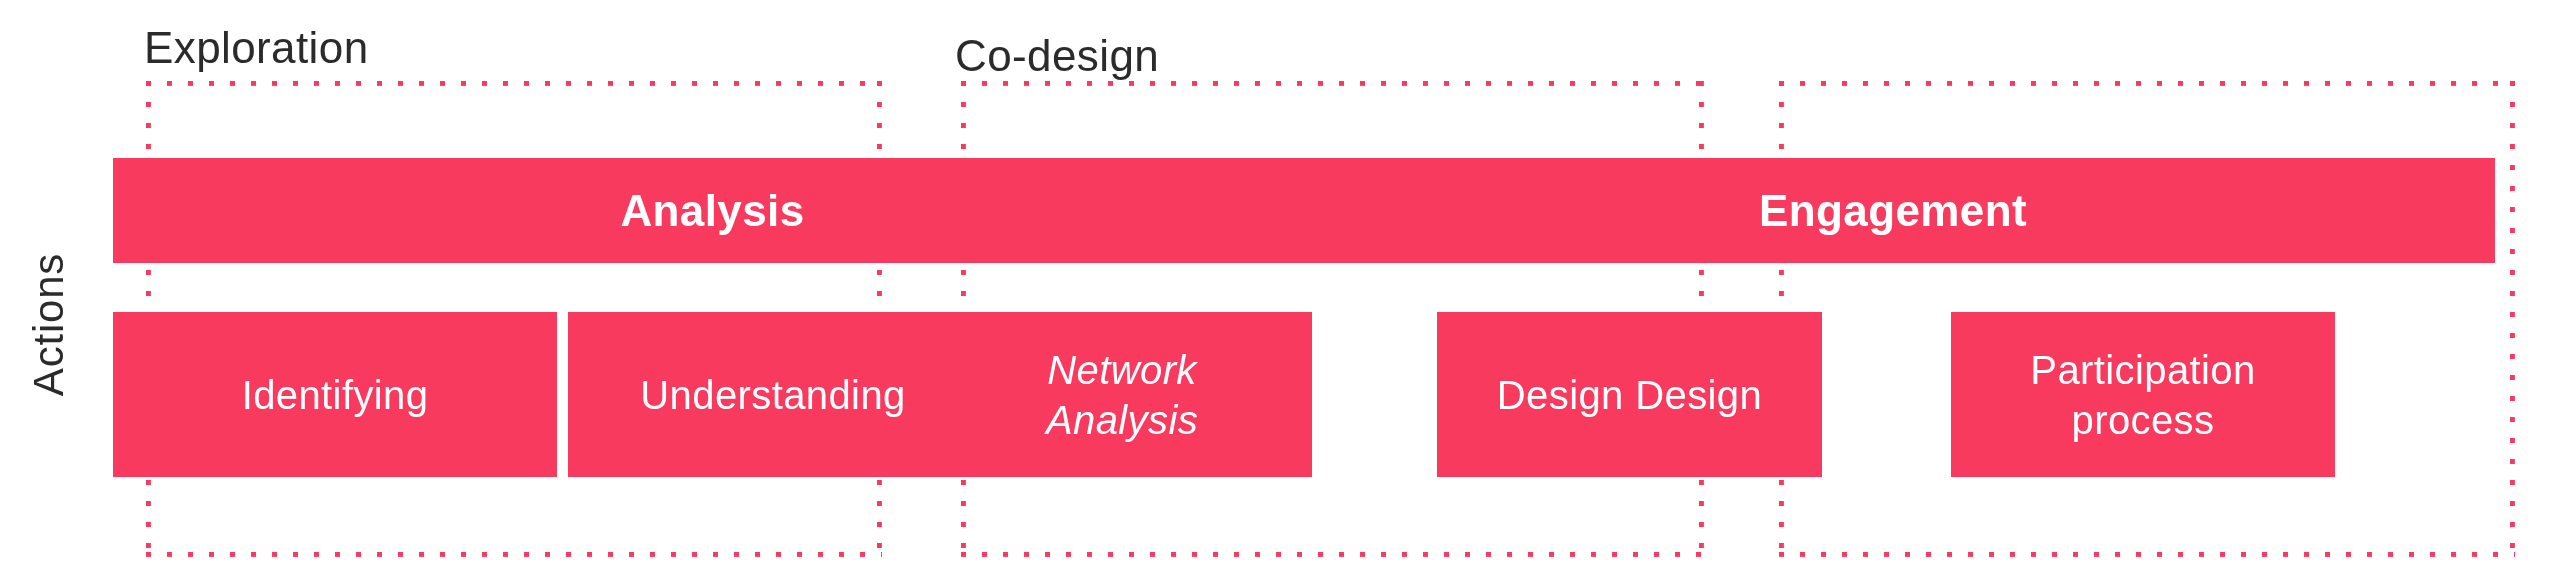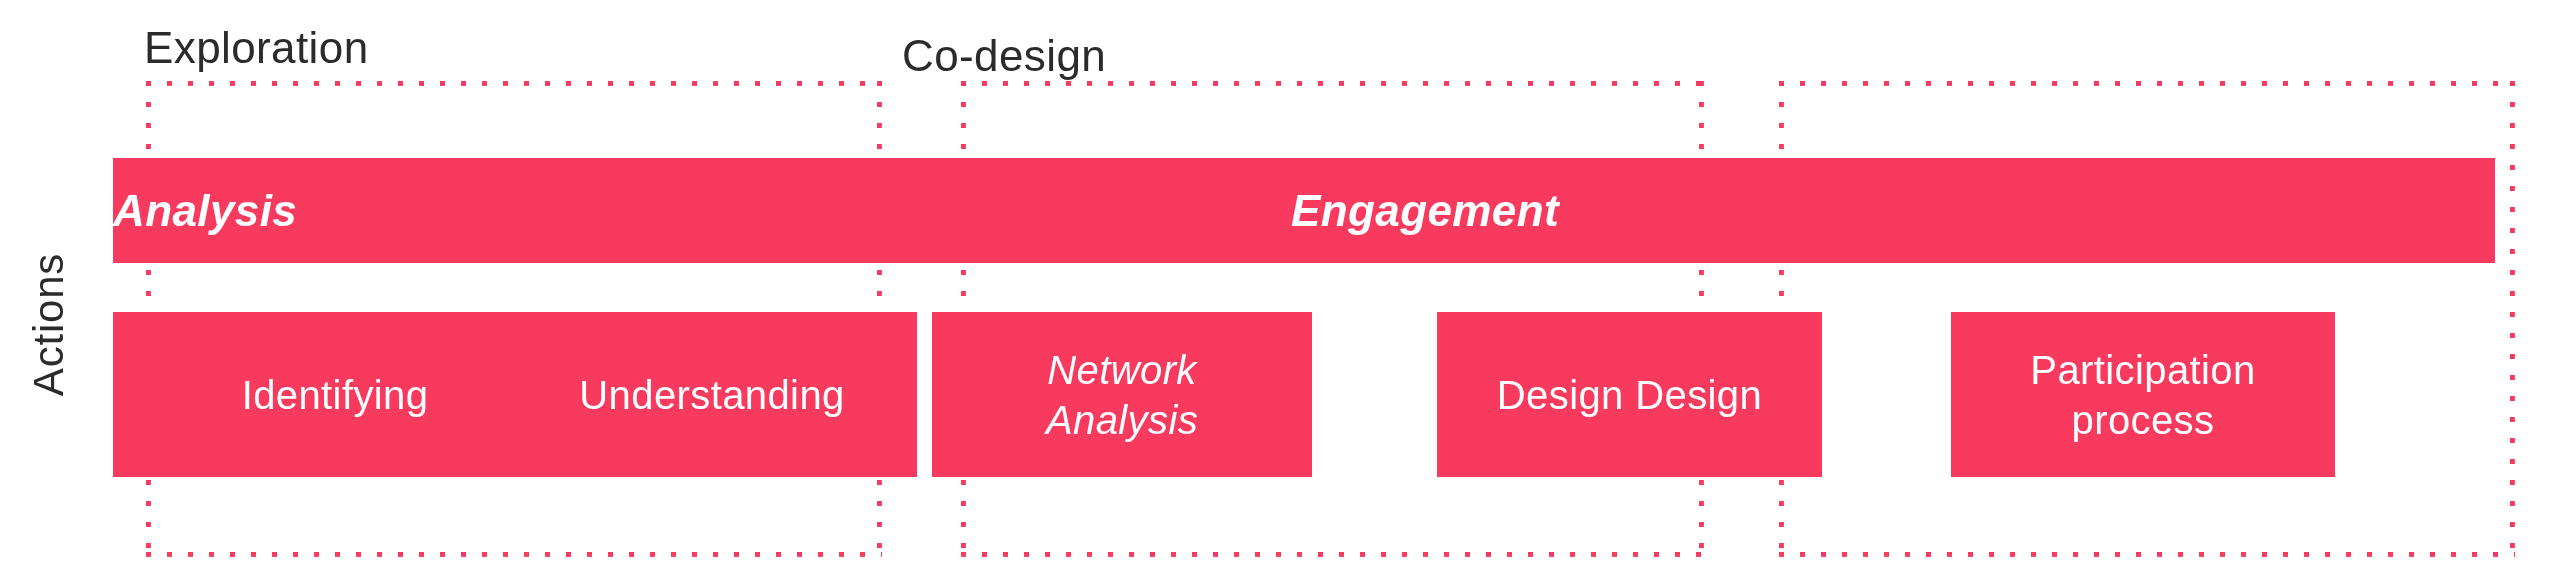--- a/index.html
+++ b/index.html
@@ -36,21 +36,21 @@
   
   .phase-title{
     position:absolute;
     font-size:44px;
     letter-spacing:0.4px;
     color:var(--text-dark);
     white-space:nowrap;
     margin-top:12px;
   }
   .phase-title.exploration{left:144px;top:11.3px;}
-  .phase-title.codesign{left:902px;top:19.4px;}
+  .phase-title.codesign{left:955px;top:19.4px;}
   .phase-title.covisioning{left:1776px;top:19.4px;}
 
   
   .dotbox{
     position:absolute;
     top:81px;
     height:476px;
     z-index:1;
     background:
       repeating-linear-gradient(to right, var(--pink) 0 4.9px, transparent 4.9px 21px) left top   / 100% 4.9px no-repeat,
@@ -64,26 +64,25 @@
 
   
   .bar{
     position:absolute;
     top:158px;
     height:105px;
     background:var(--pink);
     z-index:2;
     display:flex;
     align-items:center;
-    justify-content:flex-start;
+    justify-content:center;
     color:var(--text-light);
     font-size:44px;
     font-weight:bold;
     letter-spacing:0.4px;
-    font-style:italic;
   }
   .bar.analysis{left:113px;width:1199px;}
   .bar.engagement{left:1291px;width:1204px;}
 
   
   .abox{
     position:absolute;
     top:312px;
     height:165px;
     background:var(--pink);
@@ -91,21 +90,21 @@
     display:flex;
     align-items:center;
     justify-content:center;
     text-align:center;
     color:var(--text-light);
     font-size:40px;
     letter-spacing:0.4px;
     line-height:1.25;
   }
   .abox.identifying{left:113px;width:444px;}
-  .abox.understanding{left:507px;width:410px;}
+  .abox.understanding{left:568px;width:410px;}
   .abox.network{left:932px;width:380px;}
   .abox.process{left:1437px;width:385px;}
   .abox.participation{left:1951px;width:384px;}
   .abox.network .abox-label{max-width:267px;font-style:italic;}
   .abox.participation .abox-label{max-width:340px;}
 </style>
 </head>
 <body>
 
 <div class="canvas">

